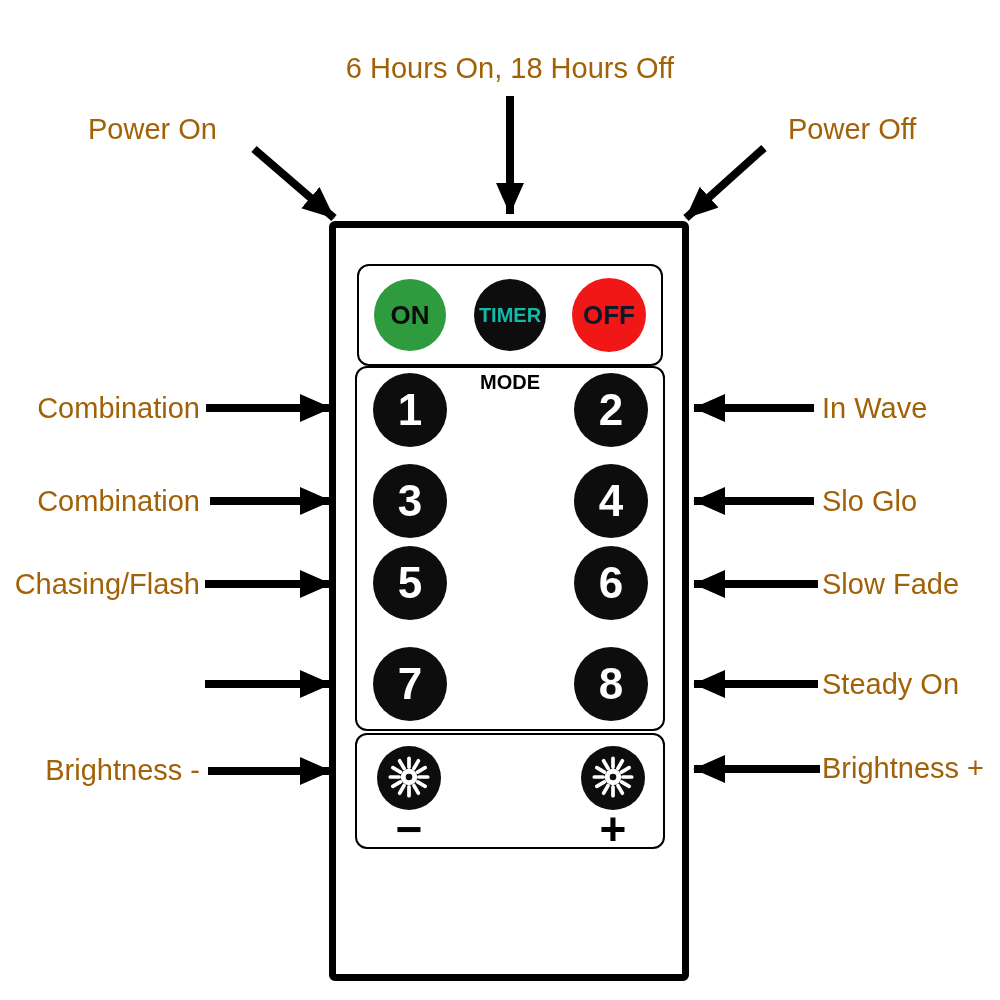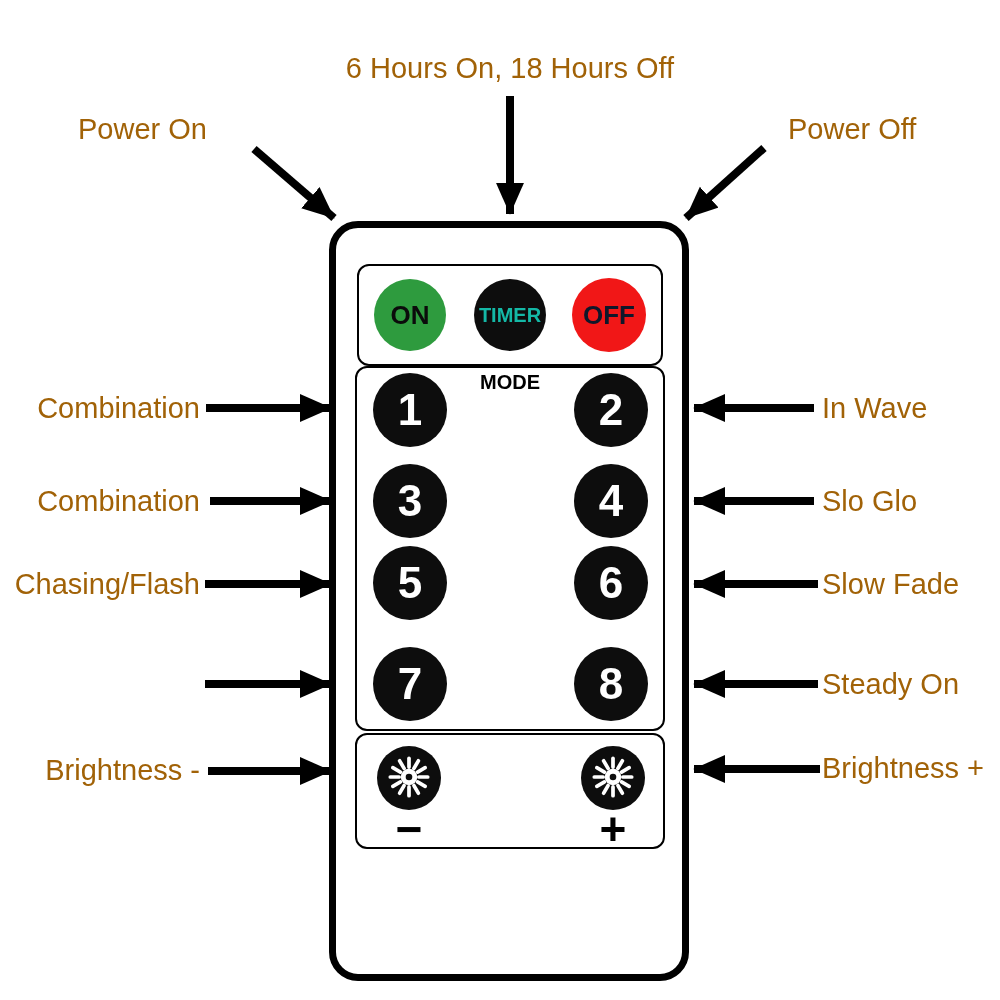--- a/index.html
+++ b/index.html
@@ -5,21 +5,21 @@
   html,body{margin:0;padding:0;background:#fff;}
   body{width:1000px;height:1000px;font-family:"Liberation Sans",sans-serif;color:#000;}
   .canvas{position:relative;width:1000px;height:1000px;background:#fff;overflow:hidden;}
   .arrows{position:absolute;left:0;top:0;width:1000px;height:1000px;pointer-events:none;}
   .label{position:absolute;font-size:29px;white-space:nowrap;color:#a16207;}
   .label-left{left:0;width:200px;text-align:right;}
   .label-right{left:822px;text-align:center;}
   .top-label{left:250px;width:520px;text-align:center;}
 
   .remote{position:absolute;left:329px;top:221px;width:360px;height:760px;
-          border:7px solid #000;border-radius:29px;background:#fff;box-sizing:border-box;}
+          border:7px solid #000;border-radius:6px;background:#fff;box-sizing:border-box;}
   .panel{position:absolute;border:2px solid #000;border-radius:12px;background:#fff;box-sizing:border-box;}
   .power-panel{left:21px;top:36px;width:306px;height:102px;}
   .mode-panel{left:19px;top:138px;width:310px;height:365px;}
   .dim-panel{left:19px;top:505px;width:310px;height:116px;}
   .panel-label{position:absolute;font-size:20px;font-weight:bold;text-align:center;left:19px;width:310px;}
   .mode-label{top:143px;}
   .dim-label{top:509px;}
 
   button{font-family:"Liberation Sans",sans-serif;border:none;padding:0;cursor:pointer;}
   .circle-btn{position:absolute;border-radius:50%;display:flex;align-items:center;justify-content:center;}
@@ -56,21 +56,21 @@
     <line x1="205" y1="684" x2="331" y2="684" stroke="#000" stroke-width="8" marker-end="url(#head)"></line>
     <line x1="208" y1="771" x2="331" y2="771" stroke="#000" stroke-width="8" marker-end="url(#head)"></line>
     <line x1="814" y1="408" x2="694" y2="408" stroke="#000" stroke-width="8" marker-end="url(#head)"></line>
     <line x1="814" y1="501" x2="694" y2="501" stroke="#000" stroke-width="8" marker-end="url(#head)"></line>
     <line x1="818" y1="584" x2="694" y2="584" stroke="#000" stroke-width="8" marker-end="url(#head)"></line>
     <line x1="818" y1="684" x2="694" y2="684" stroke="#000" stroke-width="8" marker-end="url(#head)"></line>
     <line x1="820" y1="769" x2="694" y2="769" stroke="#000" stroke-width="8" marker-end="url(#head)"></line>
   </svg>
 
   <div class="label top-label" style="top:52px">6 Hours On, 18 Hours Off</div>
-  <div class="label" style="left:78px;top:113px">Power On</div>
+  <div class="label" style="left:88px;top:113px">Power On</div>
   <div class="label" style="left:788px;top:113px">Power Off</div>
 
   <div class="label label-left" style="top:392px">Combination</div>
   <div class="label label-left" style="top:485px">Combination</div>
   <div class="label label-left" style="top:568px">Chasing/Flash</div>
   <div class="label label-left" style="top:754px">Brightness -</div>
 
   <div class="label label-right" style="top:392px">In Wave</div>
   <div class="label label-right" style="top:485px">Slo Glo</div>
   <div class="label label-right" style="top:568px">Slow Fade</div>

